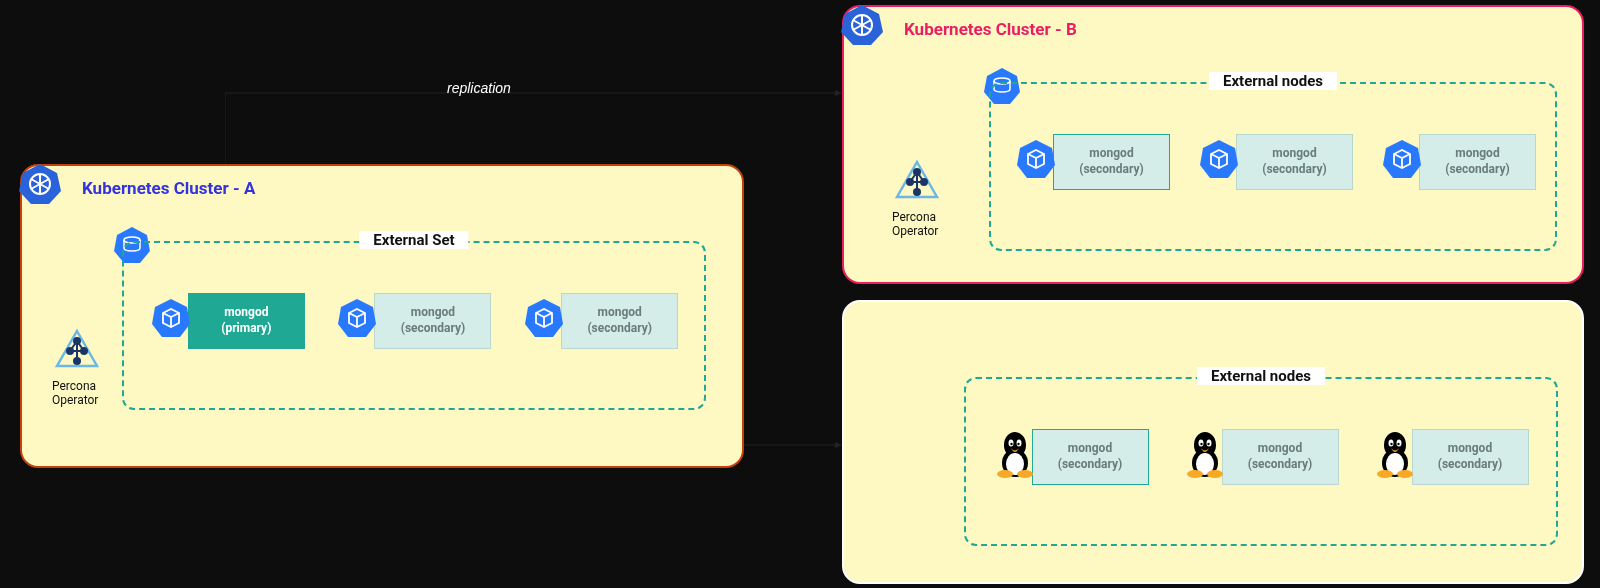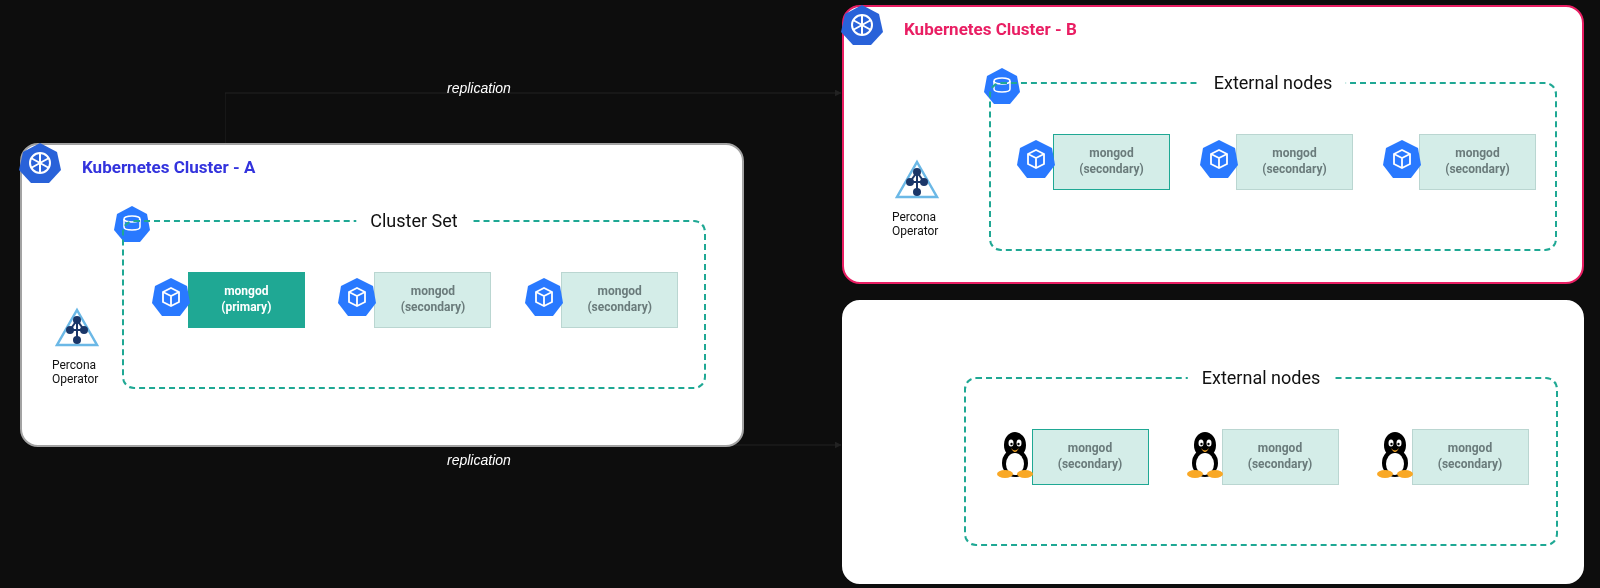--- a/index.html
+++ b/index.html
@@ -1,29 +1,29 @@
 <!DOCTYPE html>
 <html><head>
 <meta charset="utf-8">
 <style>
 body{margin:0;font-family:-apple-system,Segoe UI,Roboto,sans-serif;background:#0d0d0d;width:1600px;height:588px;position:relative;overflow:hidden}
-.box{position:absolute;background:#ffffff;border-radius:18px}
-.cluster-a{left:20px;top:143px;width:720px;height:300px;border:2px solid #a3a3a3}
+.box{position:absolute;background:#fef9c3;border-radius:18px}
+.cluster-a{left:20px;top:164px;width:720px;height:300px;border:2px solid #c2410c}
 .cluster-b{left:842px;top:5px;width:738px;height:275px;border:2px solid #e91e63}
 .dc{left:842px;top:300px;width:738px;height:280px;border:2px solid #fff}
 .title{font-size:17px;font-weight:700;margin-left:60px;margin-top:12px}
 .cluster-a .title{color:#3333dd}
 .cluster-b .title{color:#e91e63}
 .dc .title{color:#888}
 .k8s-icon{position:absolute;left:-4px;top:-4px}
 .dashed{position:absolute;border:2px dashed #1fa894;border-radius:12px}
 .cluster-a .dashed{left:100px;top:75px;width:580px;height:165px}
 .cluster-b .dashed{left:145px;top:75px;width:564px;height:165px}
 .dc .dashed{left:120px;top:75px;width:590px;height:165px}
-.dashed-title{position:absolute;top:-12px;left:50%;transform:translateX(-50%);background:#fff;padding:0 14px;font-weight:400;font-size:18px;color:#111}
+.dashed-title{position:absolute;top:-12px;left:50%;transform:translateX(-50%);background:#fff;padding:0 14px;font-weight:700;font-size:15px;color:#111}
 .nodes{display:flex;gap:28px;padding:50px 24px 0;justify-content:space-around}
 .node{display:flex;align-items:center;gap:0}
 .nbox{width:115px;height:54px;display:flex;flex-direction:column;justify-content:center;align-items:center;font-size:12px;font-weight:700;color:#6a7b7b;text-align:center;line-height:1.3}
 .nbox.primary{background:#1fa894;color:#fff;border:1px solid #1fa894}
 .nbox.secondary{background:#d4ede8;border:1px solid #bad6d1}
 .nbox.highlight{background:#d4ede8;border:1.5px solid #1fa894}
 .cube{margin-right:-4px;z-index:1}
 .percona{position:absolute;font-size:12px;color:#111}
 .cluster-a .percona{left:30px;top:160px}
 .cluster-b .percona{left:48px;top:150px}
@@ -77,21 +77,21 @@
         </g>
         <g stroke="#1a3668" stroke-width="2">
           <line x1="18" y1="25" x2="32" y2="25"></line>
           <line x1="25" y1="15" x2="25" y2="35"></line>
           <line x1="18" y1="25" x2="25" y2="15"></line>
           <line x1="32" y1="25" x2="25" y2="15"></line>
         </g>
       </svg><div style="white-space:pre">Percona
 Operator</div></div>
 <div class="dashed">
-<div class="dashed-title">Cluster Set</div>
+<div class="dashed-title">External Set</div>
 <div class="nodes" id="nodesA">
         <div class="node">
           <span class="cube"><svg width="42" height="42">
               <polygon points="21,1 37,9 40,26 30,39 12,39 2,26 5,9" fill="#2979ff"></polygon>
               <g fill="none" stroke="#fff" stroke-width="1.8">
                 <path d="M13 15l8-4 8 4v10l-8 4-8-4z"></path>
                 <path d="M13 15l8 4 8-4M21 19v10"></path>
               </g>
             </svg></span>
           <div class="nbox primary">

